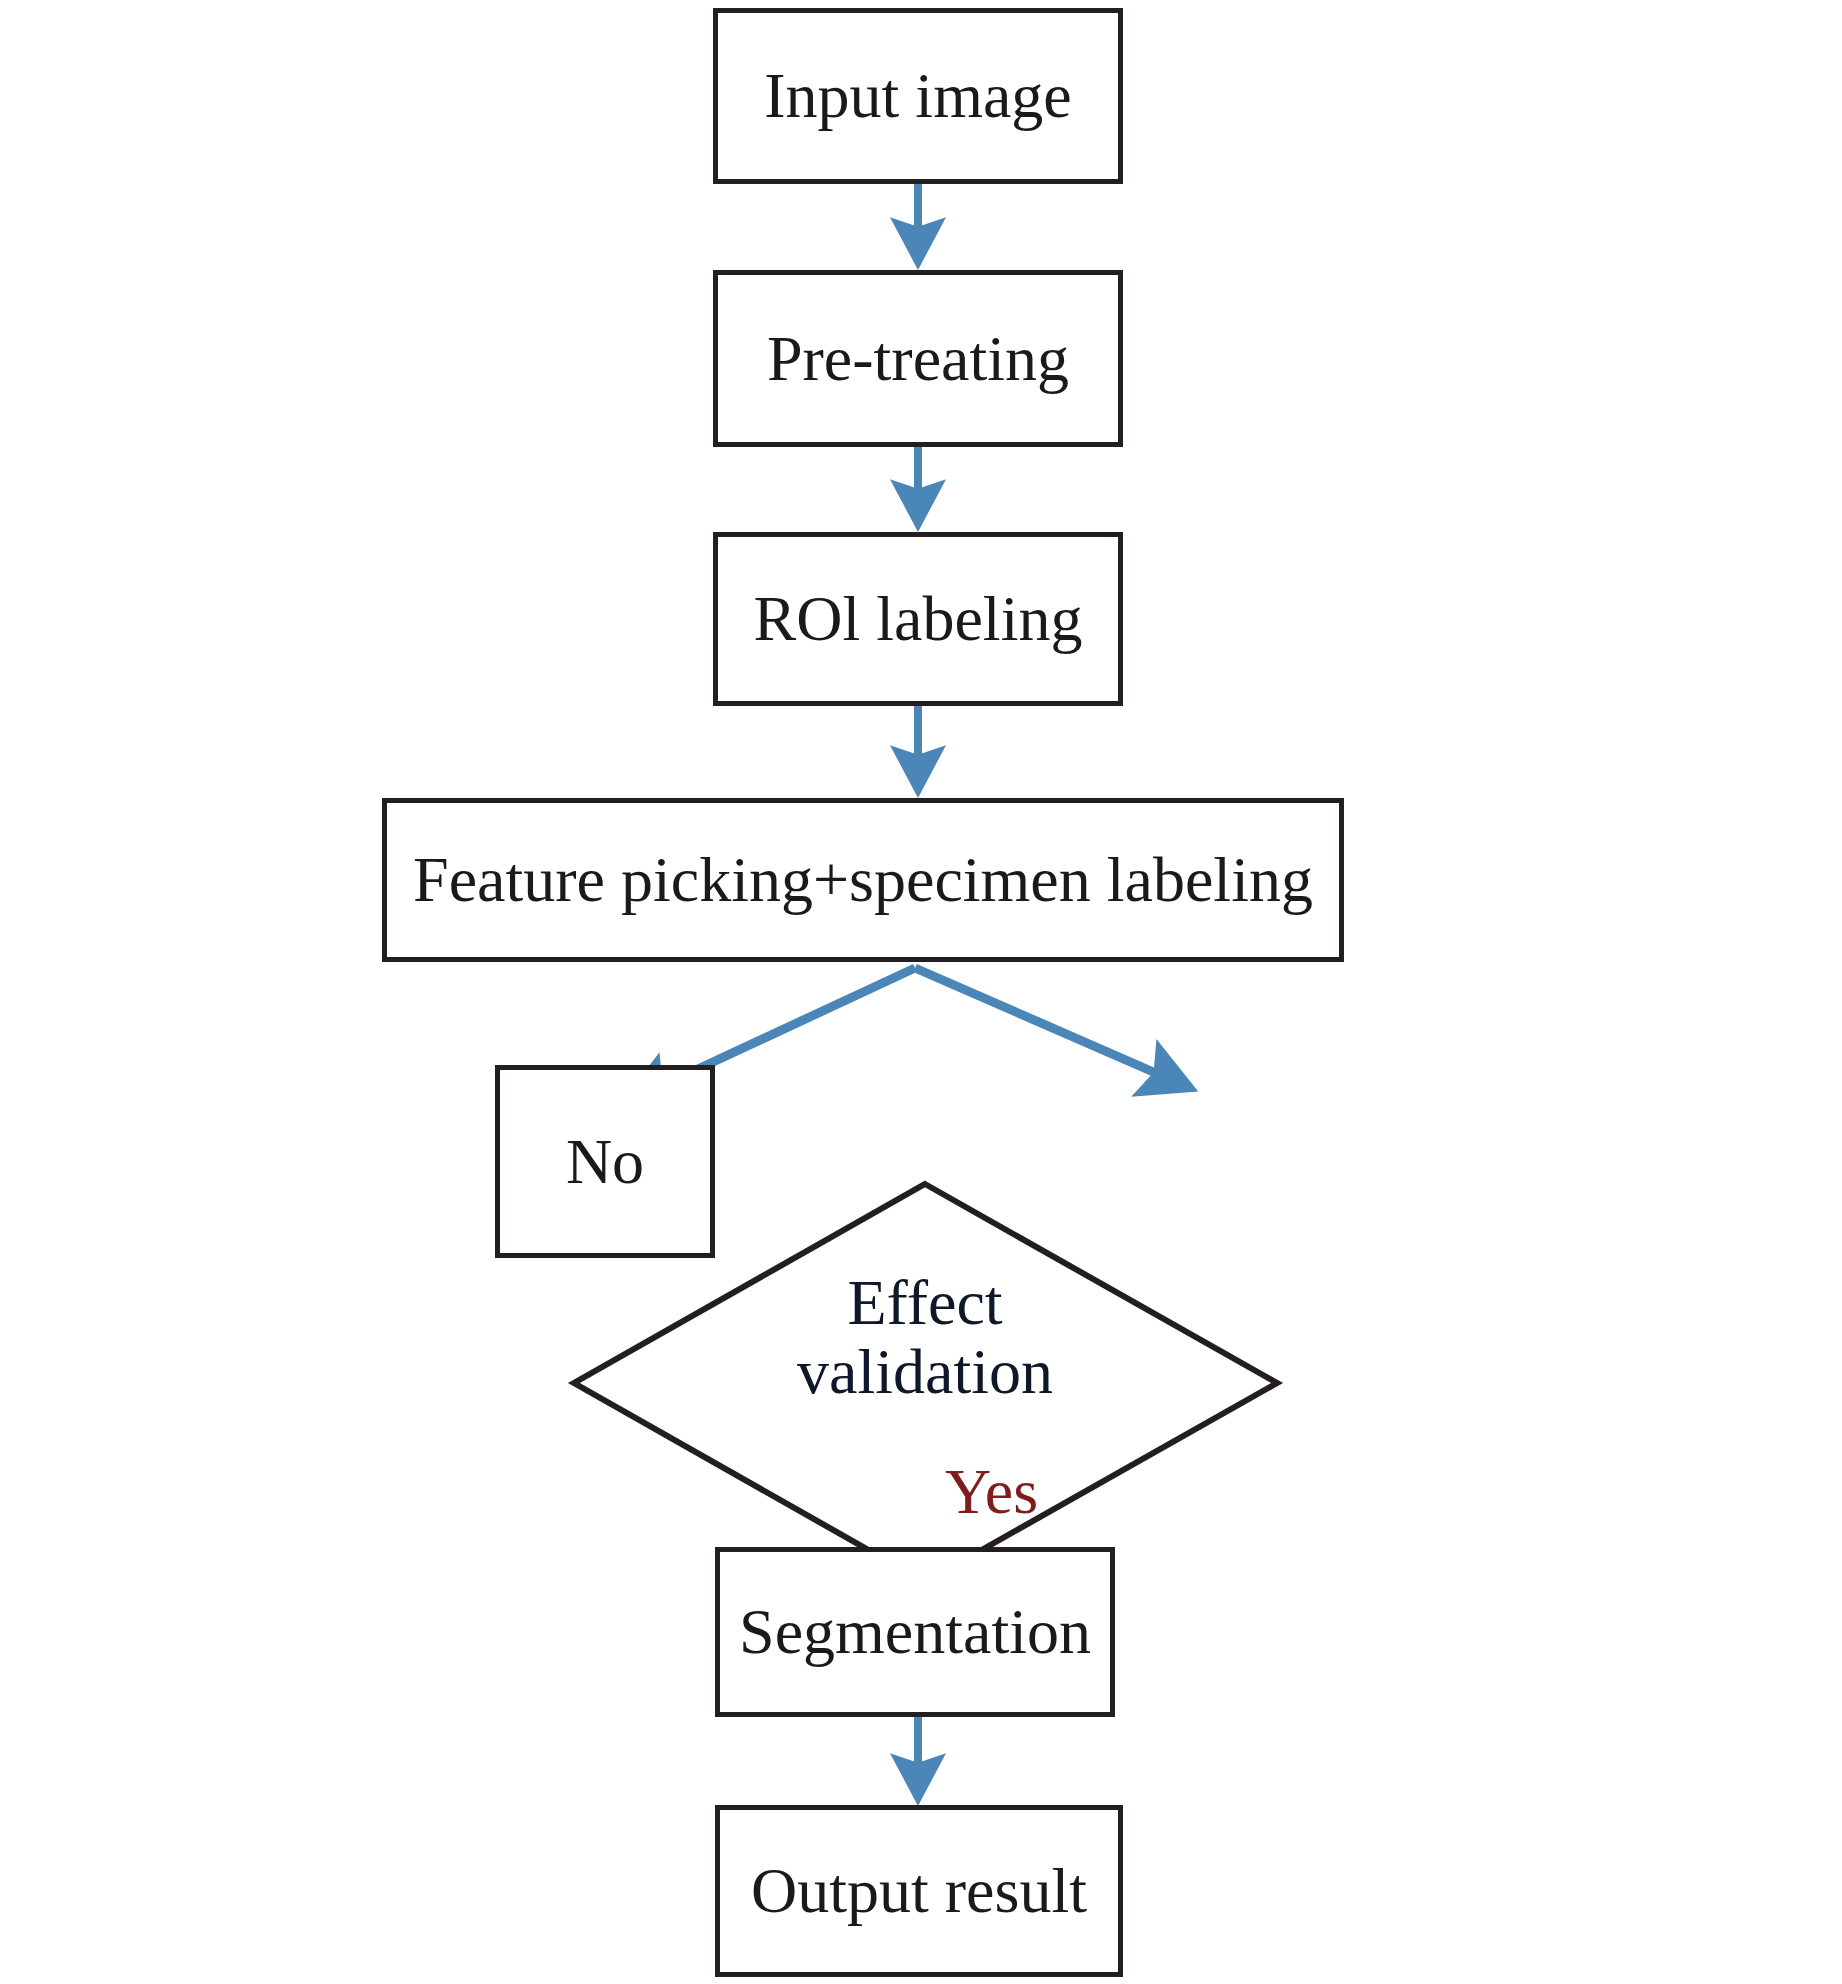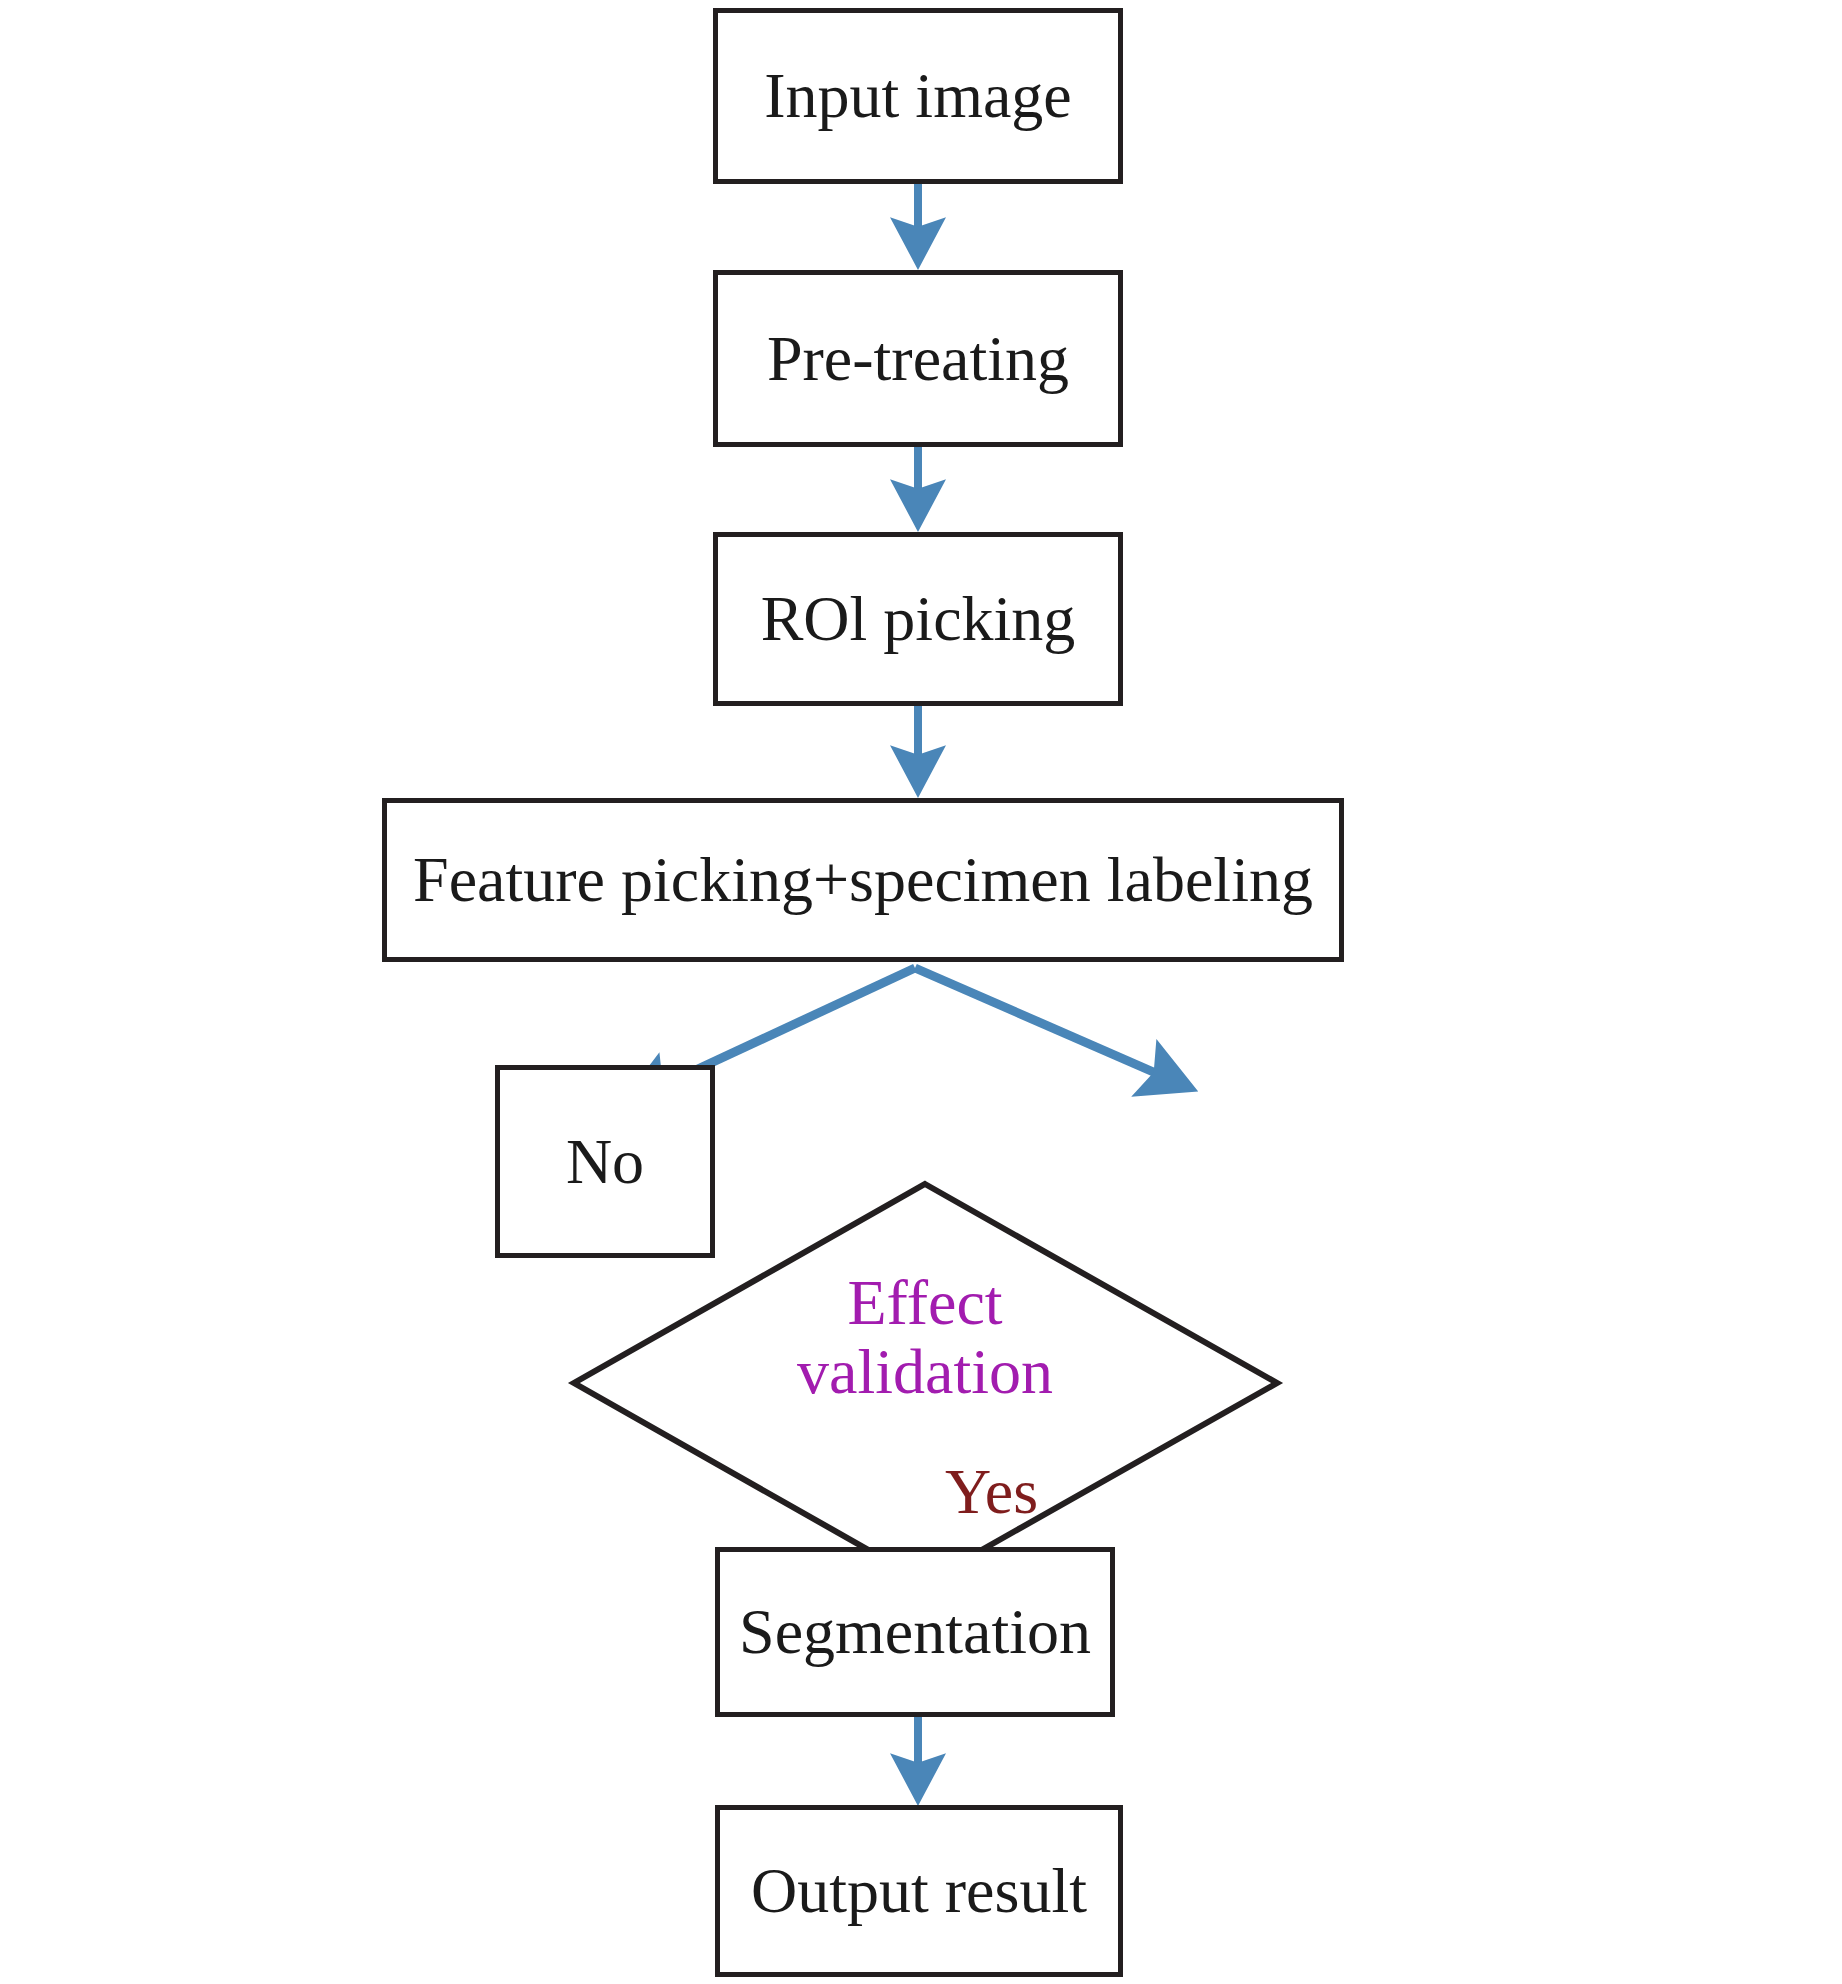--- a/index.html
+++ b/index.html
@@ -48,21 +48,21 @@
   
   #node-train .node-label { white-space: pre-line; width: 290px; }
 
   .diamond-label {
     position: absolute;
     left: 700px;
     top: 1268px;
     width: 450px;
     text-align: center;
     font-size: 64px;
-    color: #a21caf;
+    color: #0f172a;
     line-height: 1.08;
     white-space: pre-line;
     z-index: 4;
   }
   .edge-label {
     position: absolute;
     font-size: 64px;
     color: #7f1d1d;
     z-index: 4;
   }
@@ -111,21 +111,21 @@
 
   <div class="node" id="node-input-image">
     <span class="node-label">Input image</span>
   </div>
 
   <div class="node" id="node-pre-treating">
     <span class="node-label">Pre-treating</span>
   </div>
 
   <div class="node" id="node-roi-choosing">
-    <span class="node-label">ROl picking</span>
+    <span class="node-label">ROl labeling</span>
   </div>
 
   <div class="node" id="node-feature">
     <span class="node-label">Feature picking+specimen labeling</span>
   </div>
 
   <div class="node" id="node-no">
     <span class="node-label">No</span>
   </div>
 

